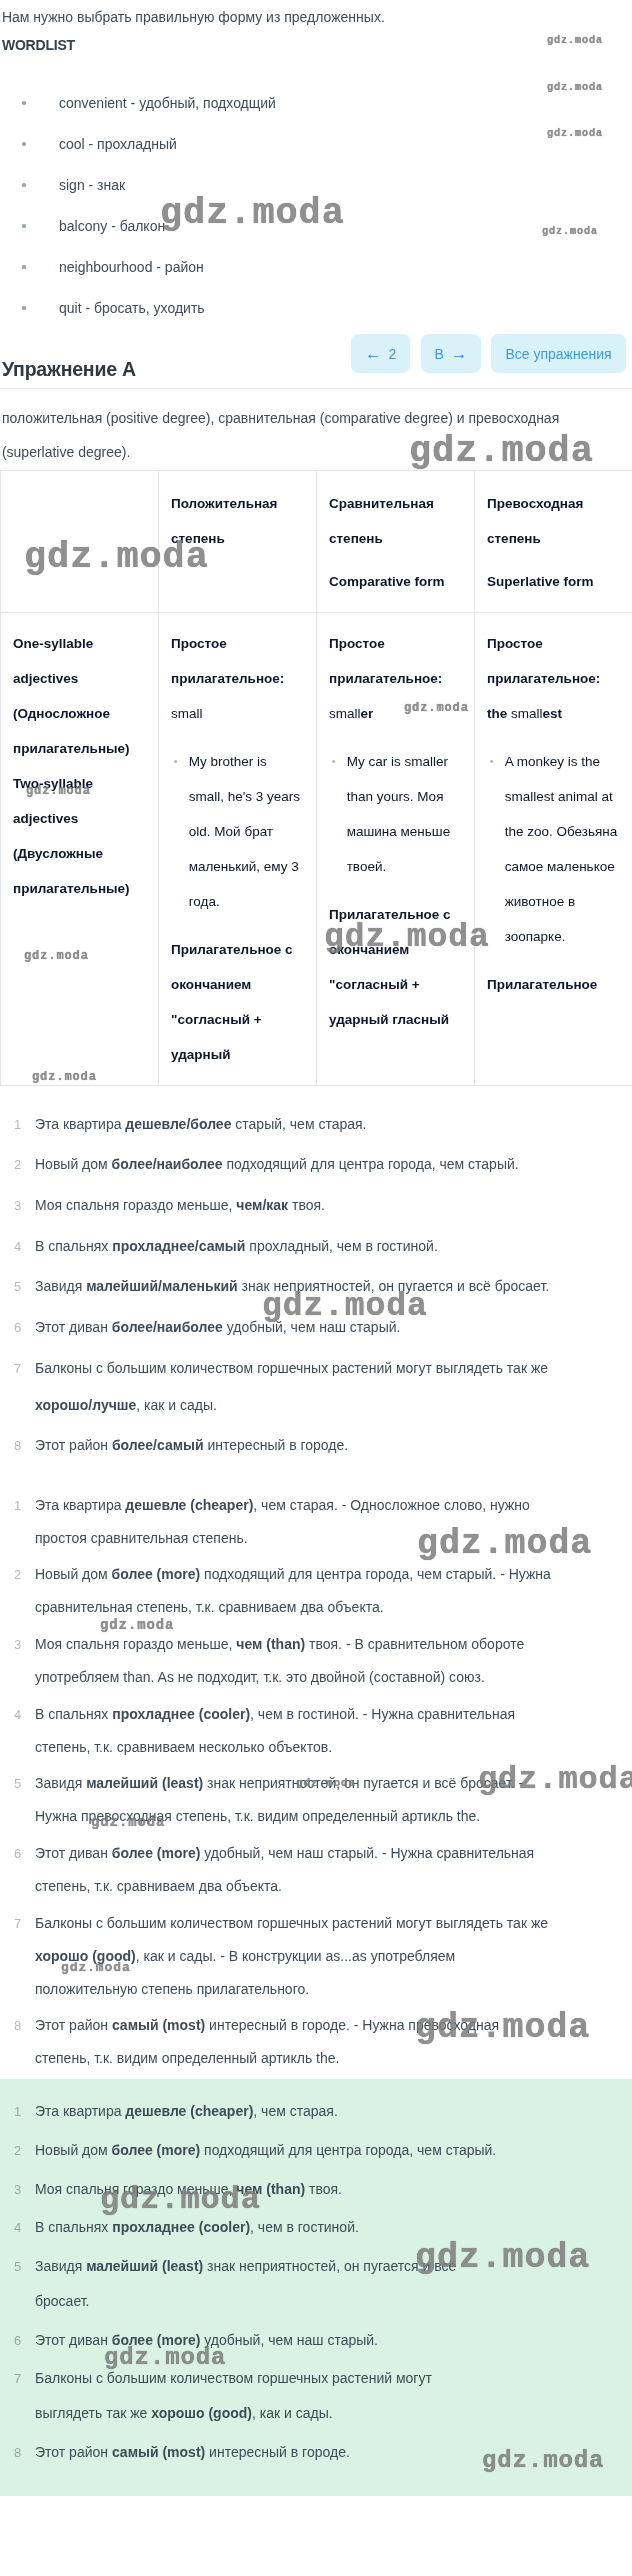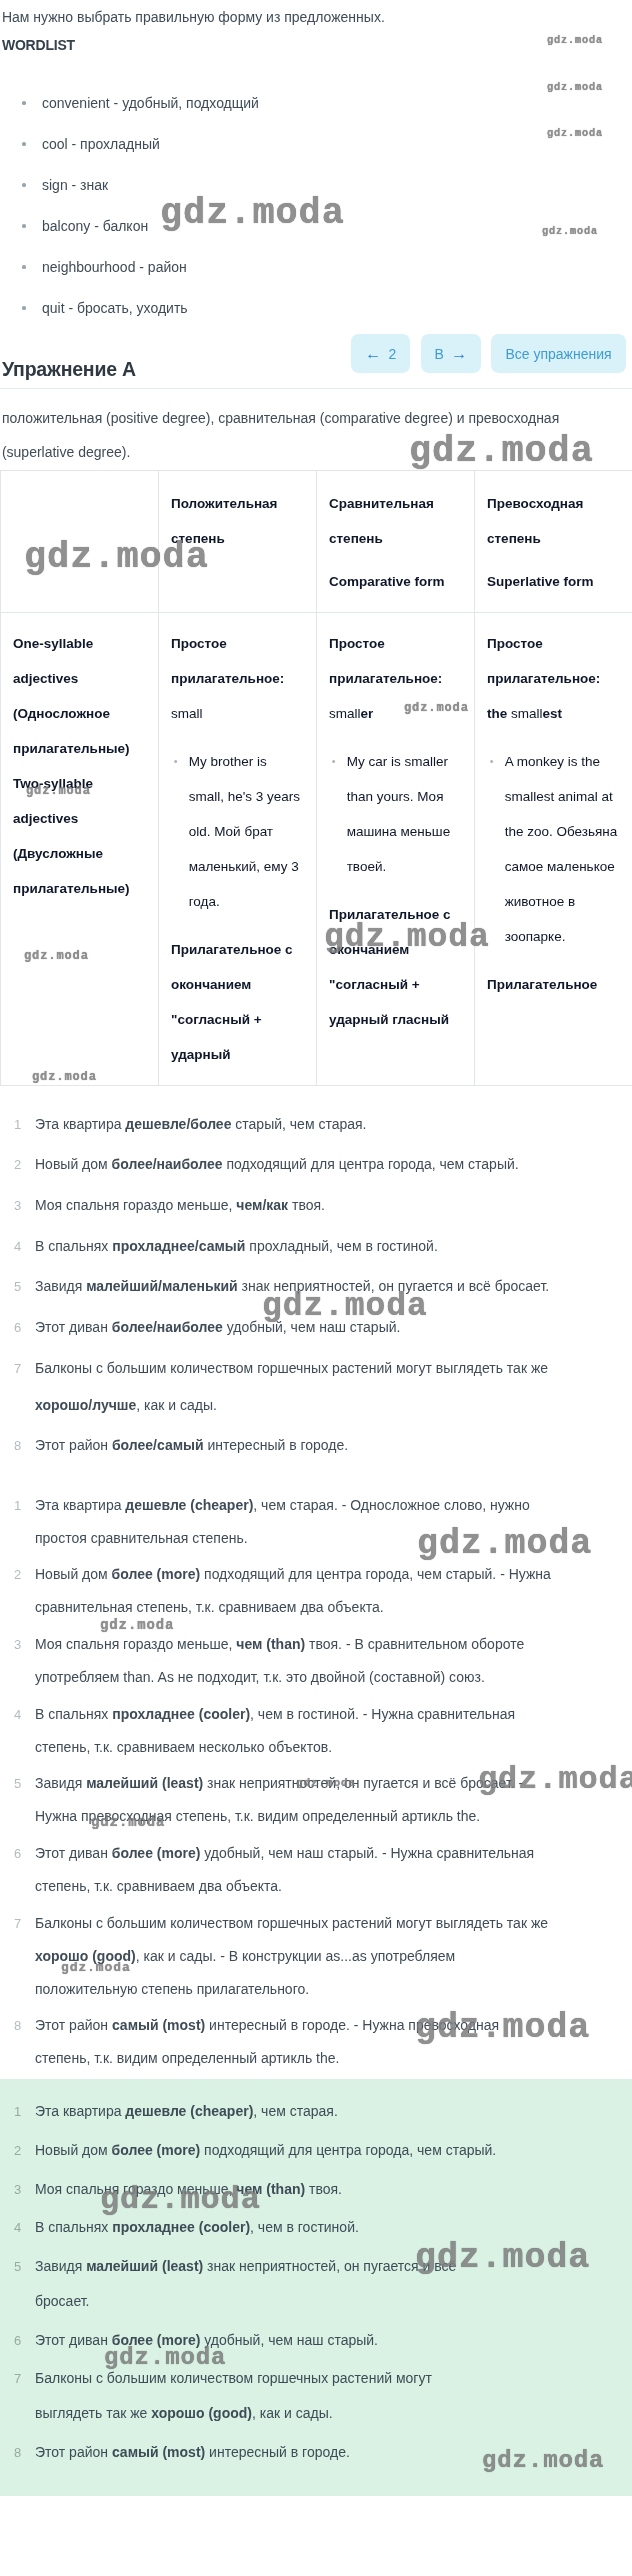--- a/index.html
+++ b/index.html
@@ -5,21 +5,21 @@
   * { box-sizing: border-box; margin: 0; padding: 0; }
   body { margin: 0; background: #ffffff; font-family: "Liberation Sans", "DejaVu Sans", sans-serif; }
   .page { position: relative; width: 633px; height: 2576px; overflow: hidden; background: #fff;
           display: flex; flex-direction: column; color: #3f4c57; font-size: 14px; }
   .b { font-weight: 700; }
   .i { }
 
   .intro { margin: 7.4px 0 0 1.9px; line-height: 20.5px; }
   .wl-title { margin: 7.4px 0 0 1.9px; font-weight: 800; font-size: 14px; letter-spacing: -0.2px; color: #35414b; line-height: 20.5px; }
   .wordlist { margin-top: 27px; list-style: none; }
-  .wordlist li { position: relative; height: 41px; display: flex; align-items: center; padding-left: 42px; }
+  .wordlist li { position: relative; height: 41px; display: flex; align-items: center; padding-left: 59px; }
   .wordlist .dot { position: absolute; left: 22px; top: 50%; width: 3.7px; height: 3.7px; margin-top: -1.9px;
                    border-radius: 50%; background: #9aa4ab; }
 
   .ex-header { margin-top: 5.6px; display: flex; align-items: center; height: 39px; padding: 0 7.4px 0 1.9px; }
   .ex-title { font-size: 19.5px; font-weight: 800; letter-spacing: -0.2px; color: #2e3942; margin-top: 32px; }
   .nav { margin-left: auto; display: flex; gap: 10.2px; }
   .nav-btn { display: inline-flex; align-items: center; justify-content: center; gap: 7.4px; height: 39px;
              padding: 0 14px; background: #d9f1f8; border: none; border-radius: 7.4px; cursor: pointer;
              color: #3f9cd1; font-size: 14px; font-family: inherit; }
   .nav-btn .arr { color: #2b7fd6; font-size: 16px; line-height: 1; }

